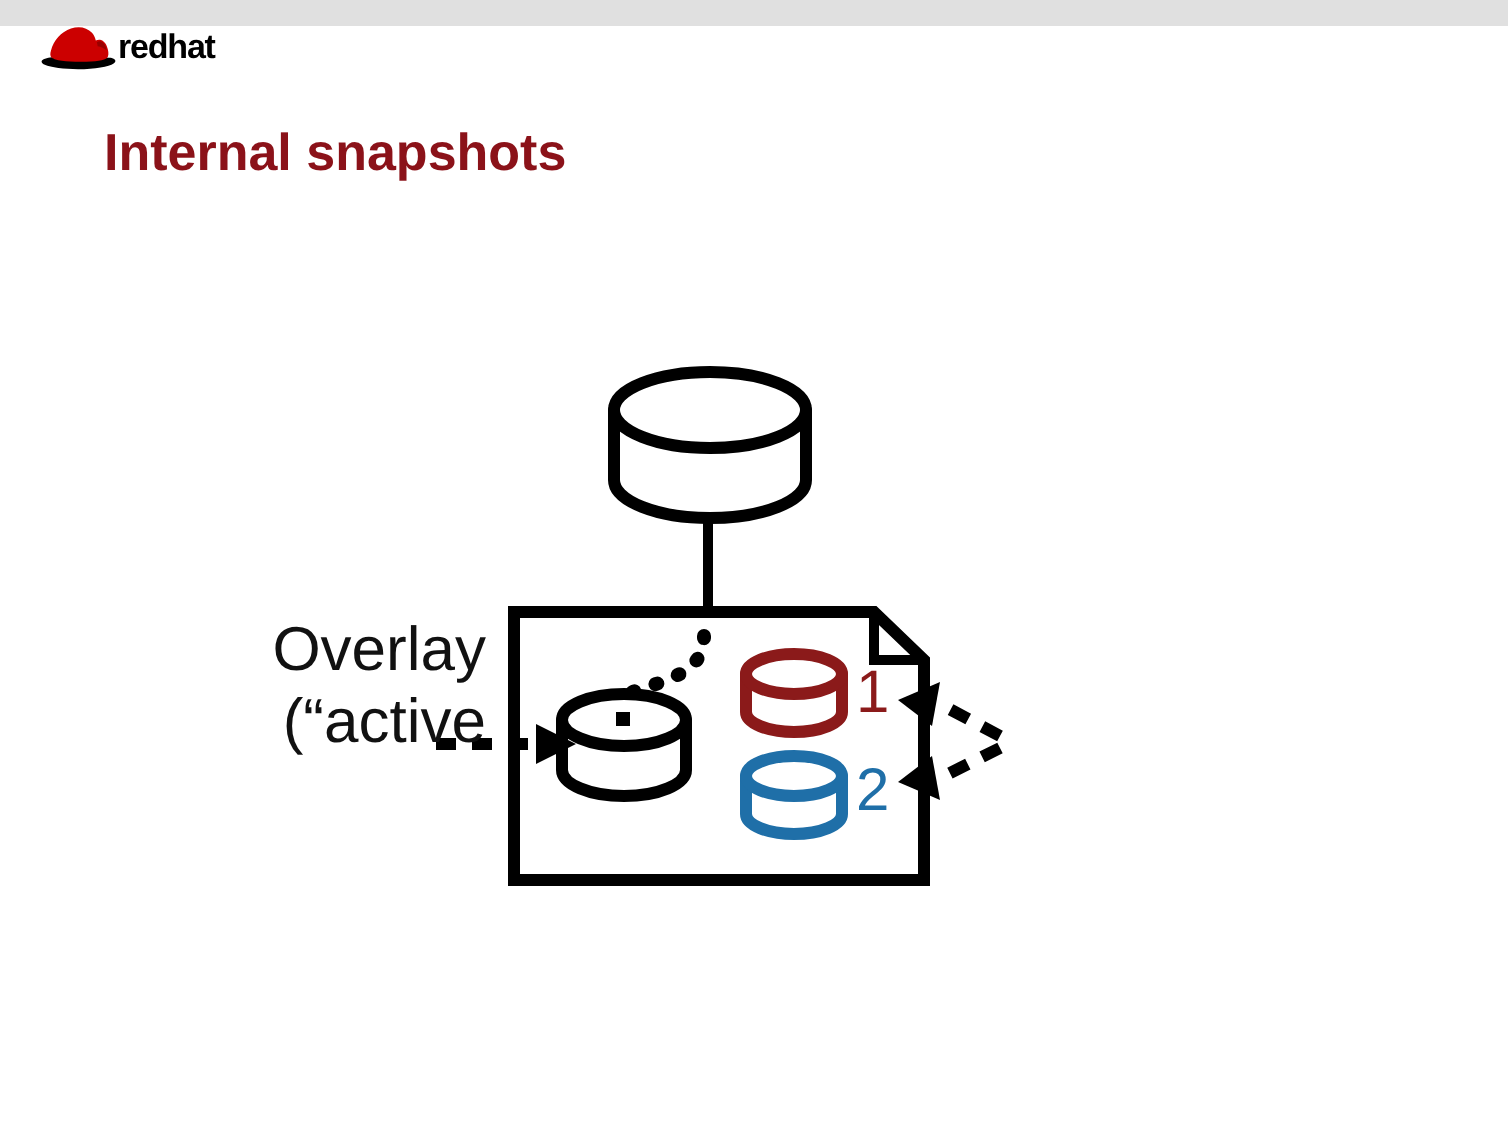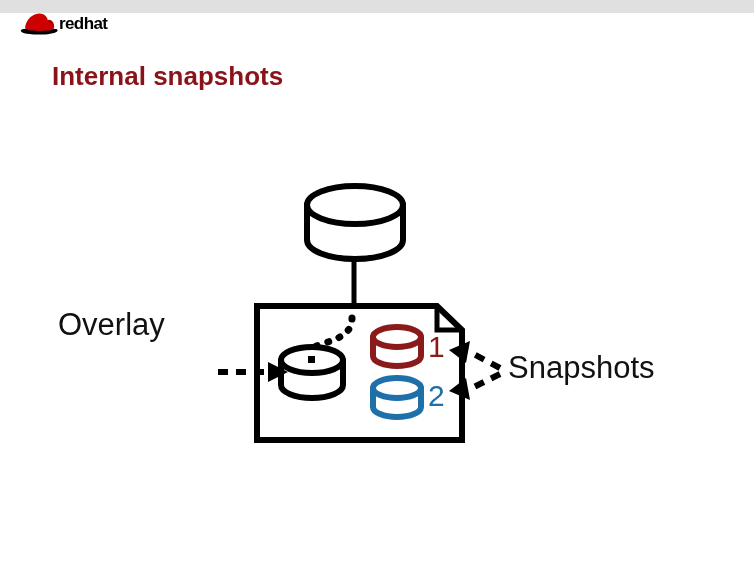--- a/index.html
+++ b/index.html
@@ -73,21 +73,21 @@
     color: #111111;
     font-family: "Liberation Sans", sans-serif;
     white-space: nowrap;
   }
   #overlay-label {
     left: 58px;
     top: 307px;
     width: 185px;
     font-size: 31px;
     line-height: 36px;
-    text-align: left;
+    text-align: right;
     white-space: normal;
   }
   #snapshots-label {
     left: 508px;
     top: 350px;
     font-size: 31px;
     line-height: 36px;
   }
   #num-1 {
     left: 428px;
@@ -162,21 +162,20 @@
     </g>
     <g>
       <line x1="500" y1="374" x2="470" y2="389" stroke="#000000" stroke-width="6" stroke-dasharray="10 8"></line>
       <path d="M470 400 L449 391 L466 378 Z" fill="#000000"></path>
     </g>
 
   </svg>
 
   <div class="dlabel" id="overlay-label">
     <span>Overlay</span><br>
-    <br>
+    <span>(“active</span><br>
   </div>
 
-  <div class="dlabel" id="snapshots-label">Snapshots</div>
 
   <div class="dlabel" id="num-1">1</div>
   <div class="dlabel" id="num-2">2</div>
 
 </div>
 
 </body></html>

